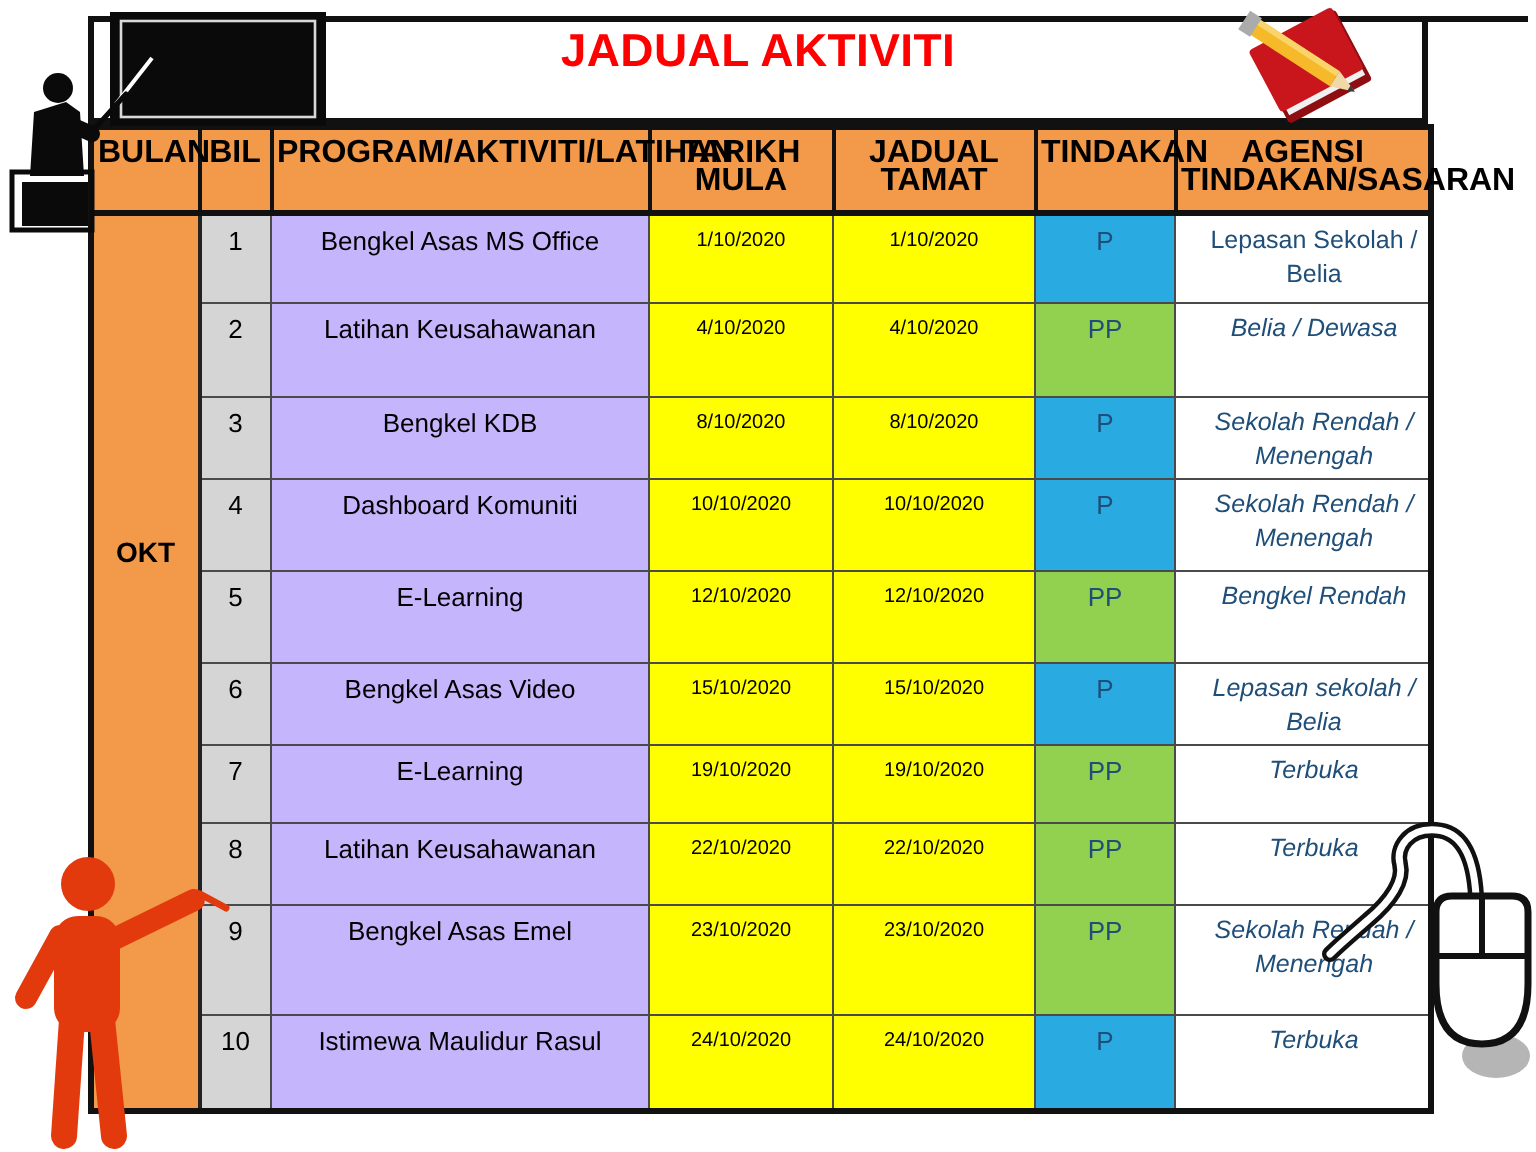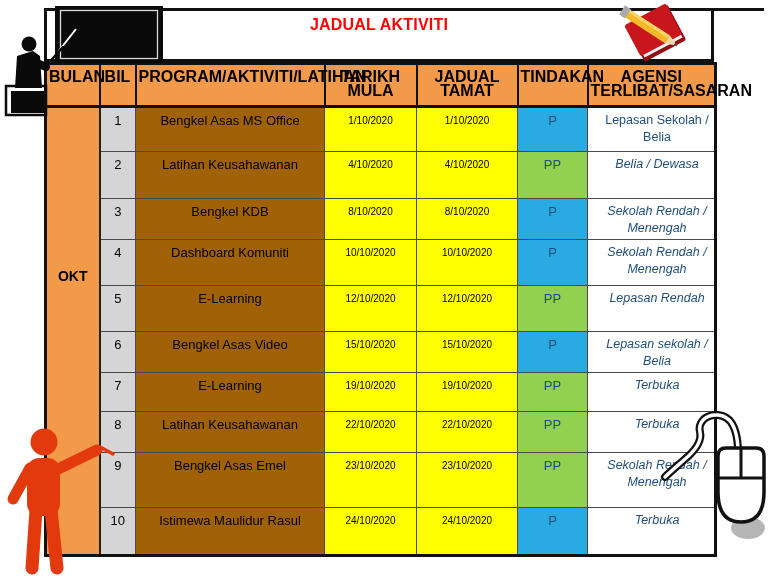--- a/index.html
+++ b/index.html
@@ -5,42 +5,42 @@
   html,body{margin:0;padding:0;width:768px;height:576px;background:#fff;overflow:hidden;
     font-family:"Liberation Sans",sans-serif;position:relative;}
   .slide{position:absolute;inset:0;width:768px;height:576px;}
 
   
   .top-rule{position:absolute;left:44px;top:8px;width:720px;height:3px;background:#111;}
 
   
   .title-box{position:absolute;left:44px;top:8px;width:670px;height:54px;box-sizing:border-box;
     border:3px solid #111;background:#fff;text-align:center;padding-top:3px;}
-  .title-line{color:var(--red,#FF0000);font-weight:bold;font-size:16px;line-height:22px;letter-spacing:.2px;}
+  .title-line{color:var(--red,#FF0000);font-weight:bold;font-size:23px;line-height:22px;letter-spacing:.2px;}
 
   
   .sched{position:absolute;left:44px;top:62px;width:670px;border-collapse:collapse;table-layout:fixed;
     border:3px solid #111;}
   .sched col.c-bulan{width:54px}.sched col.c-bil{width:36px}.sched col.c-prog{width:189px}
   .sched col.c-mula{width:92px}.sched col.c-tamat{width:101px}.sched col.c-tind{width:70px}
   .sched col.c-agen{width:128px}
   .sched thead tr{height:43px;}
   .sched th{background:var(--orange,#F2994A);border:2px solid #111;border-bottom:3px solid #111;
     font-size:16px;font-weight:bold;color:#000;vertical-align:top;padding:5px 2px 2px 2px;line-height:14px;}
   .sched th.pad-wrap{padding-left:14px;padding-right:14px;}
   .sched td{border:1px solid #4a4a4a;vertical-align:top;text-align:center;padding:4px 2px 2px 2px;
     font-size:13px;color:#000;line-height:17px;box-sizing:border-box;}
   tbody tr:nth-child(1){height:45px}tbody tr:nth-child(2){height:47px}tbody tr:nth-child(3){height:41px}
   tbody tr:nth-child(4){height:46px}tbody tr:nth-child(5){height:46px}tbody tr:nth-child(6){height:40px}
   tbody tr:nth-child(7){height:39px}tbody tr:nth-child(8){height:41px}tbody tr:nth-child(9){height:55px}
   tbody tr:nth-child(10){height:48px}
   td.bulan-cell{background:var(--orange,#F2994A);font-weight:bold;font-size:14px;padding-top:160px;
     border-right:2px solid #222;}
   td.bil-cell{background:var(--gray,#D5D5D5);}
-  td.program-cell{background:#a16207;}
+  td.program-cell{background:#c4b5fd;}
   td.date-cell{background:var(--yellow,#FFFF00);font-size:10px;}
   td.tindakan-cell{color:var(--navy,#1F4E79);font-size:13px;}
   td.tindakan-cell.p{background:var(--blue,#29ABE2);}
   td.tindakan-cell.pp{background:var(--green,#92D050);}
   td.agensi-cell{color:var(--navy,#1F4E79);font-size:12.5px;line-height:17px;padding-left:16px;padding-right:4px;}
   td.agensi-cell.italic{font-style:italic;margin-top:32px;}
 
   .footer-note{position:absolute;left:44px;top:551px;width:670px;text-align:center;
     font-size:15.5px;font-weight:bold;color:#000;}
 
@@ -68,21 +68,21 @@
         <col class="c-agen">
     </colgroup>
     <thead>
       <tr>
         <th>BULAN</th>
         <th>BIL</th>
         <th>PROGRAM/AKTIVITI/LATIHAN</th>
         <th>TARIKH MULA</th>
         <th class="pad-wrap">JADUAL TAMAT</th>
         <th>TINDAKAN</th>
-        <th>AGENSI TERLIBAT/SASARAN</th>
+        <th>AGENSI TINDAKAN/SASARAN</th>
       </tr>
     </thead>
     <tbody>
       <tr>
         <td class="bulan-cell" rowspan="10">OKT</td>
         <td class="bil-cell">1</td>
         <td class="program-cell">Bengkel Asas MS Office</td>
         <td class="date-cell">1/10/2020</td>
         <td class="date-cell">1/10/2020</td>
         <td class="tindakan-cell p">P</td>
@@ -111,21 +111,21 @@
         <td class="date-cell">10/10/2020</td>
         <td class="tindakan-cell p">P</td>
         <td class="agensi-cell italic">Sekolah Rendah / Menengah</td>
       </tr>
       <tr>
         <td class="bil-cell">5</td>
         <td class="program-cell">E-Learning</td>
         <td class="date-cell">12/10/2020</td>
         <td class="date-cell">12/10/2020</td>
         <td class="tindakan-cell pp">PP</td>
-        <td class="agensi-cell italic">Lepasan Rendah</td>
+        <td class="agensi-cell italic">Bengkel Rendah</td>
       </tr>
       <tr>
         <td class="bil-cell">6</td>
         <td class="program-cell">Bengkel Asas Video</td>
         <td class="date-cell">15/10/2020</td>
         <td class="date-cell">15/10/2020</td>
         <td class="tindakan-cell p">P</td>
         <td class="agensi-cell italic">Lepasan sekolah / Belia</td>
       </tr>
       <tr>

